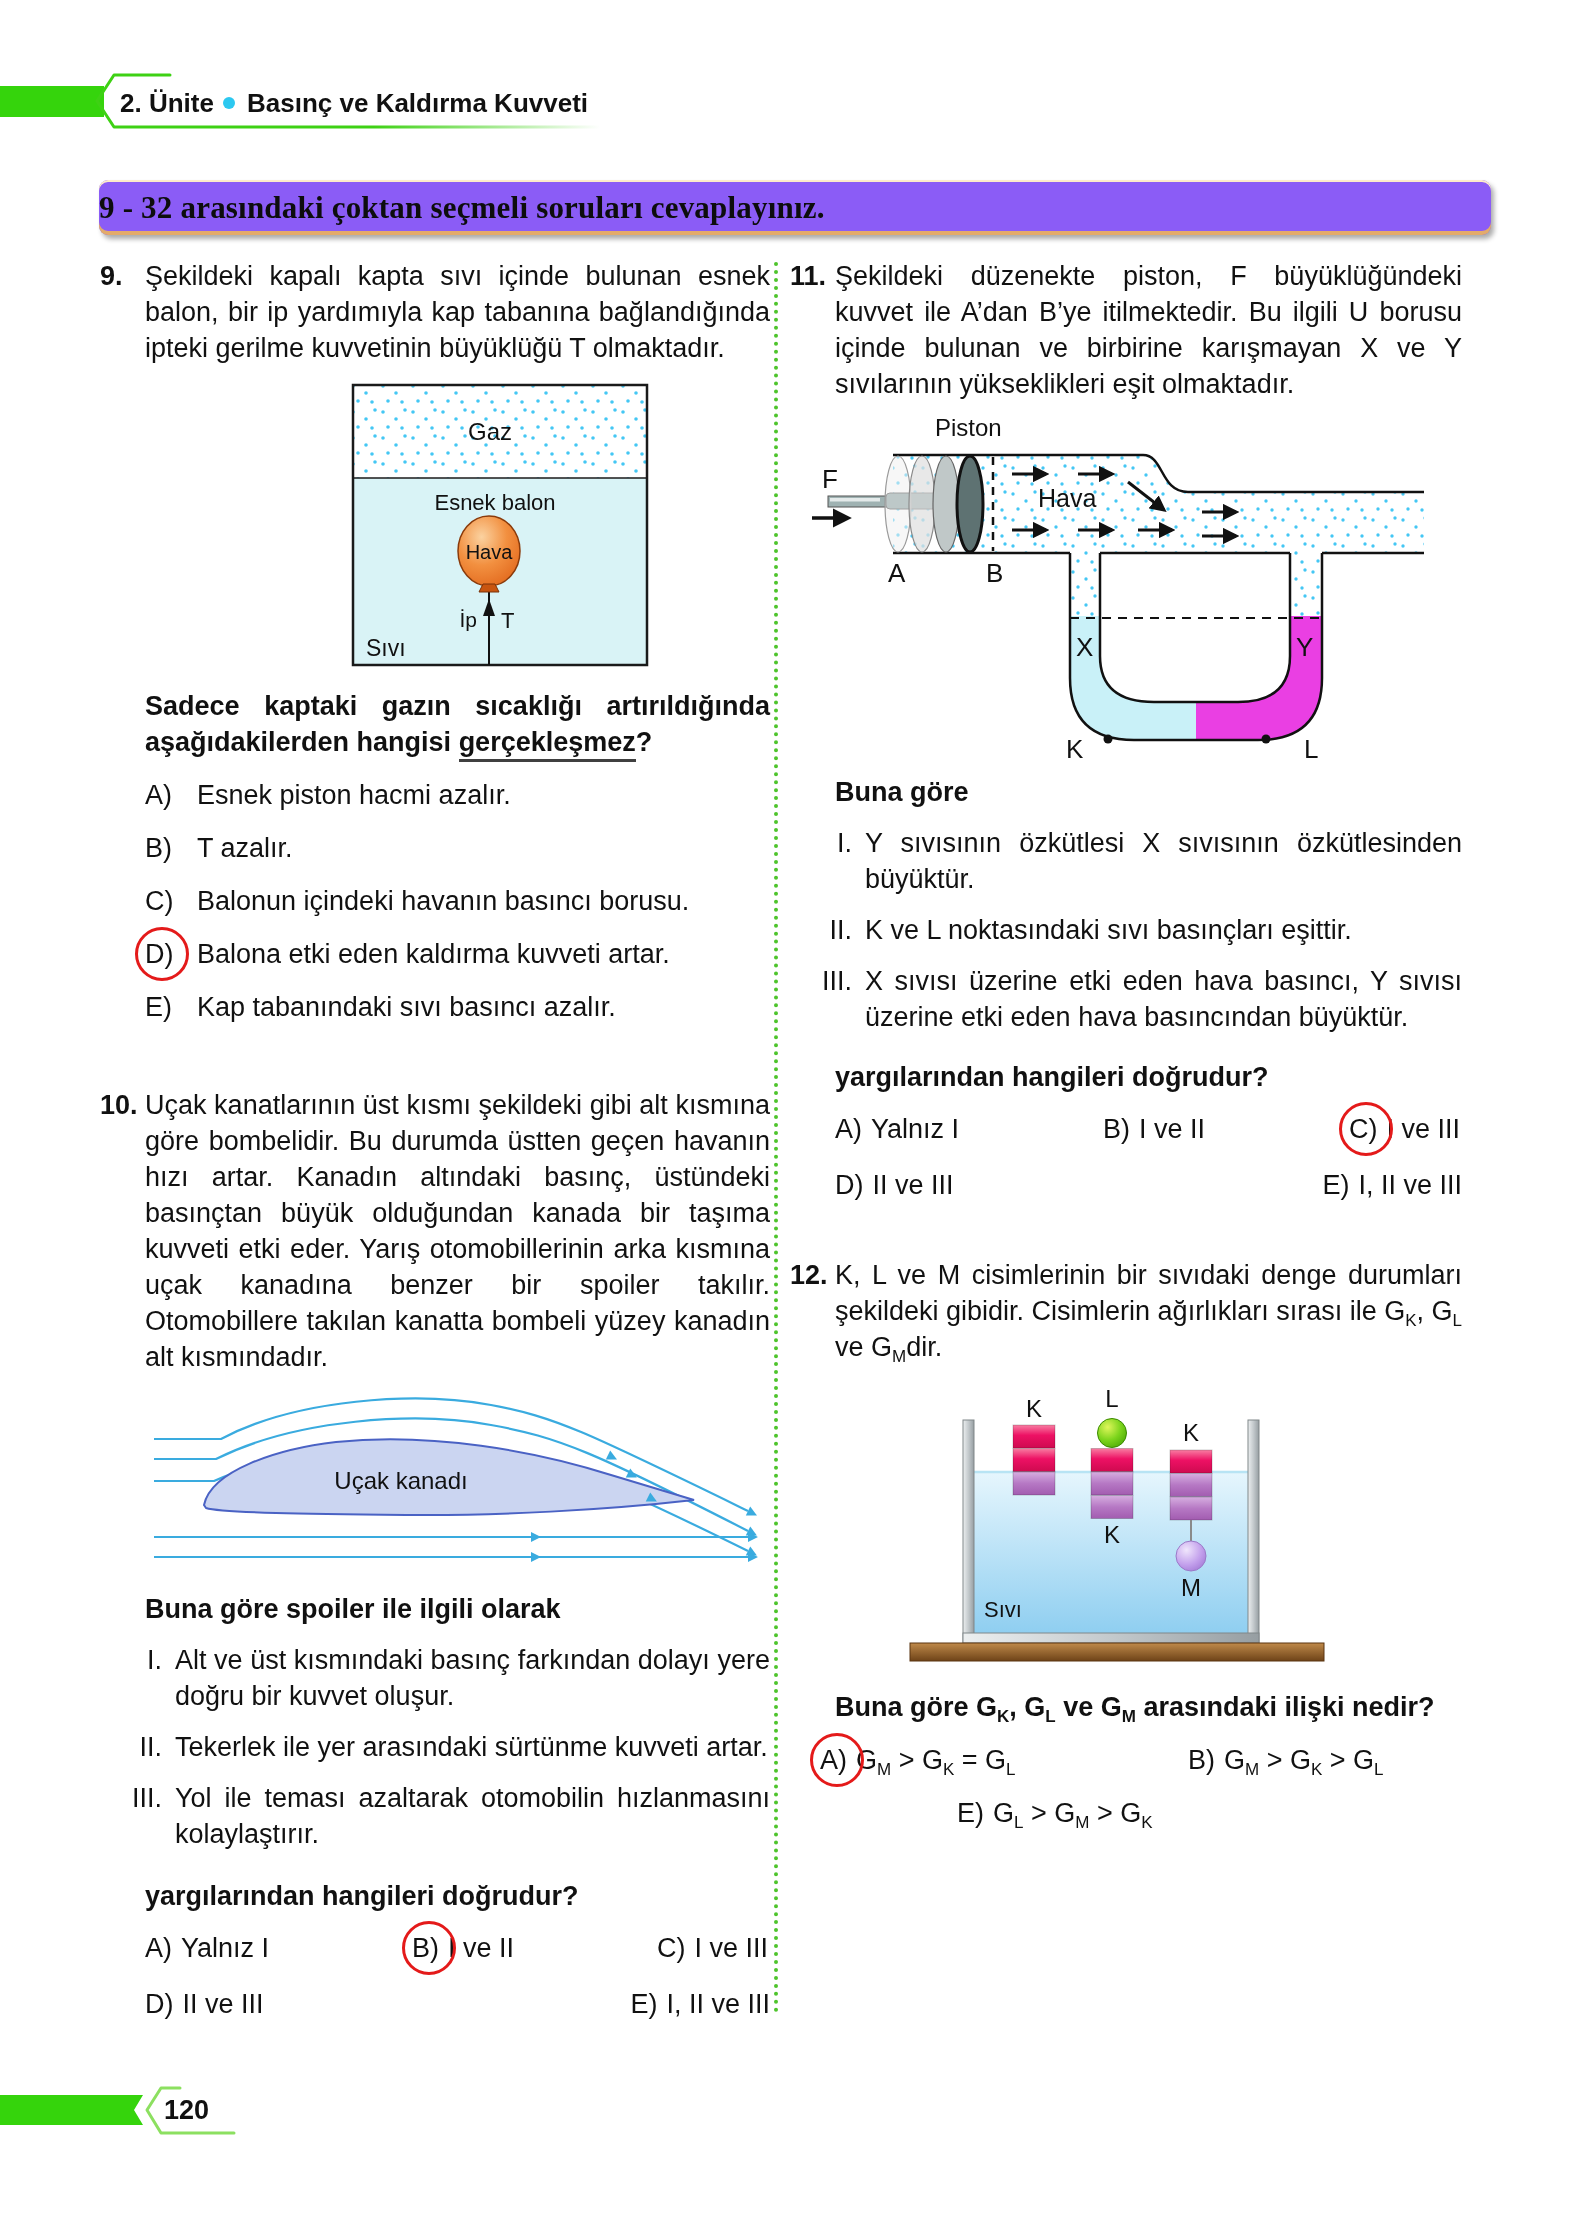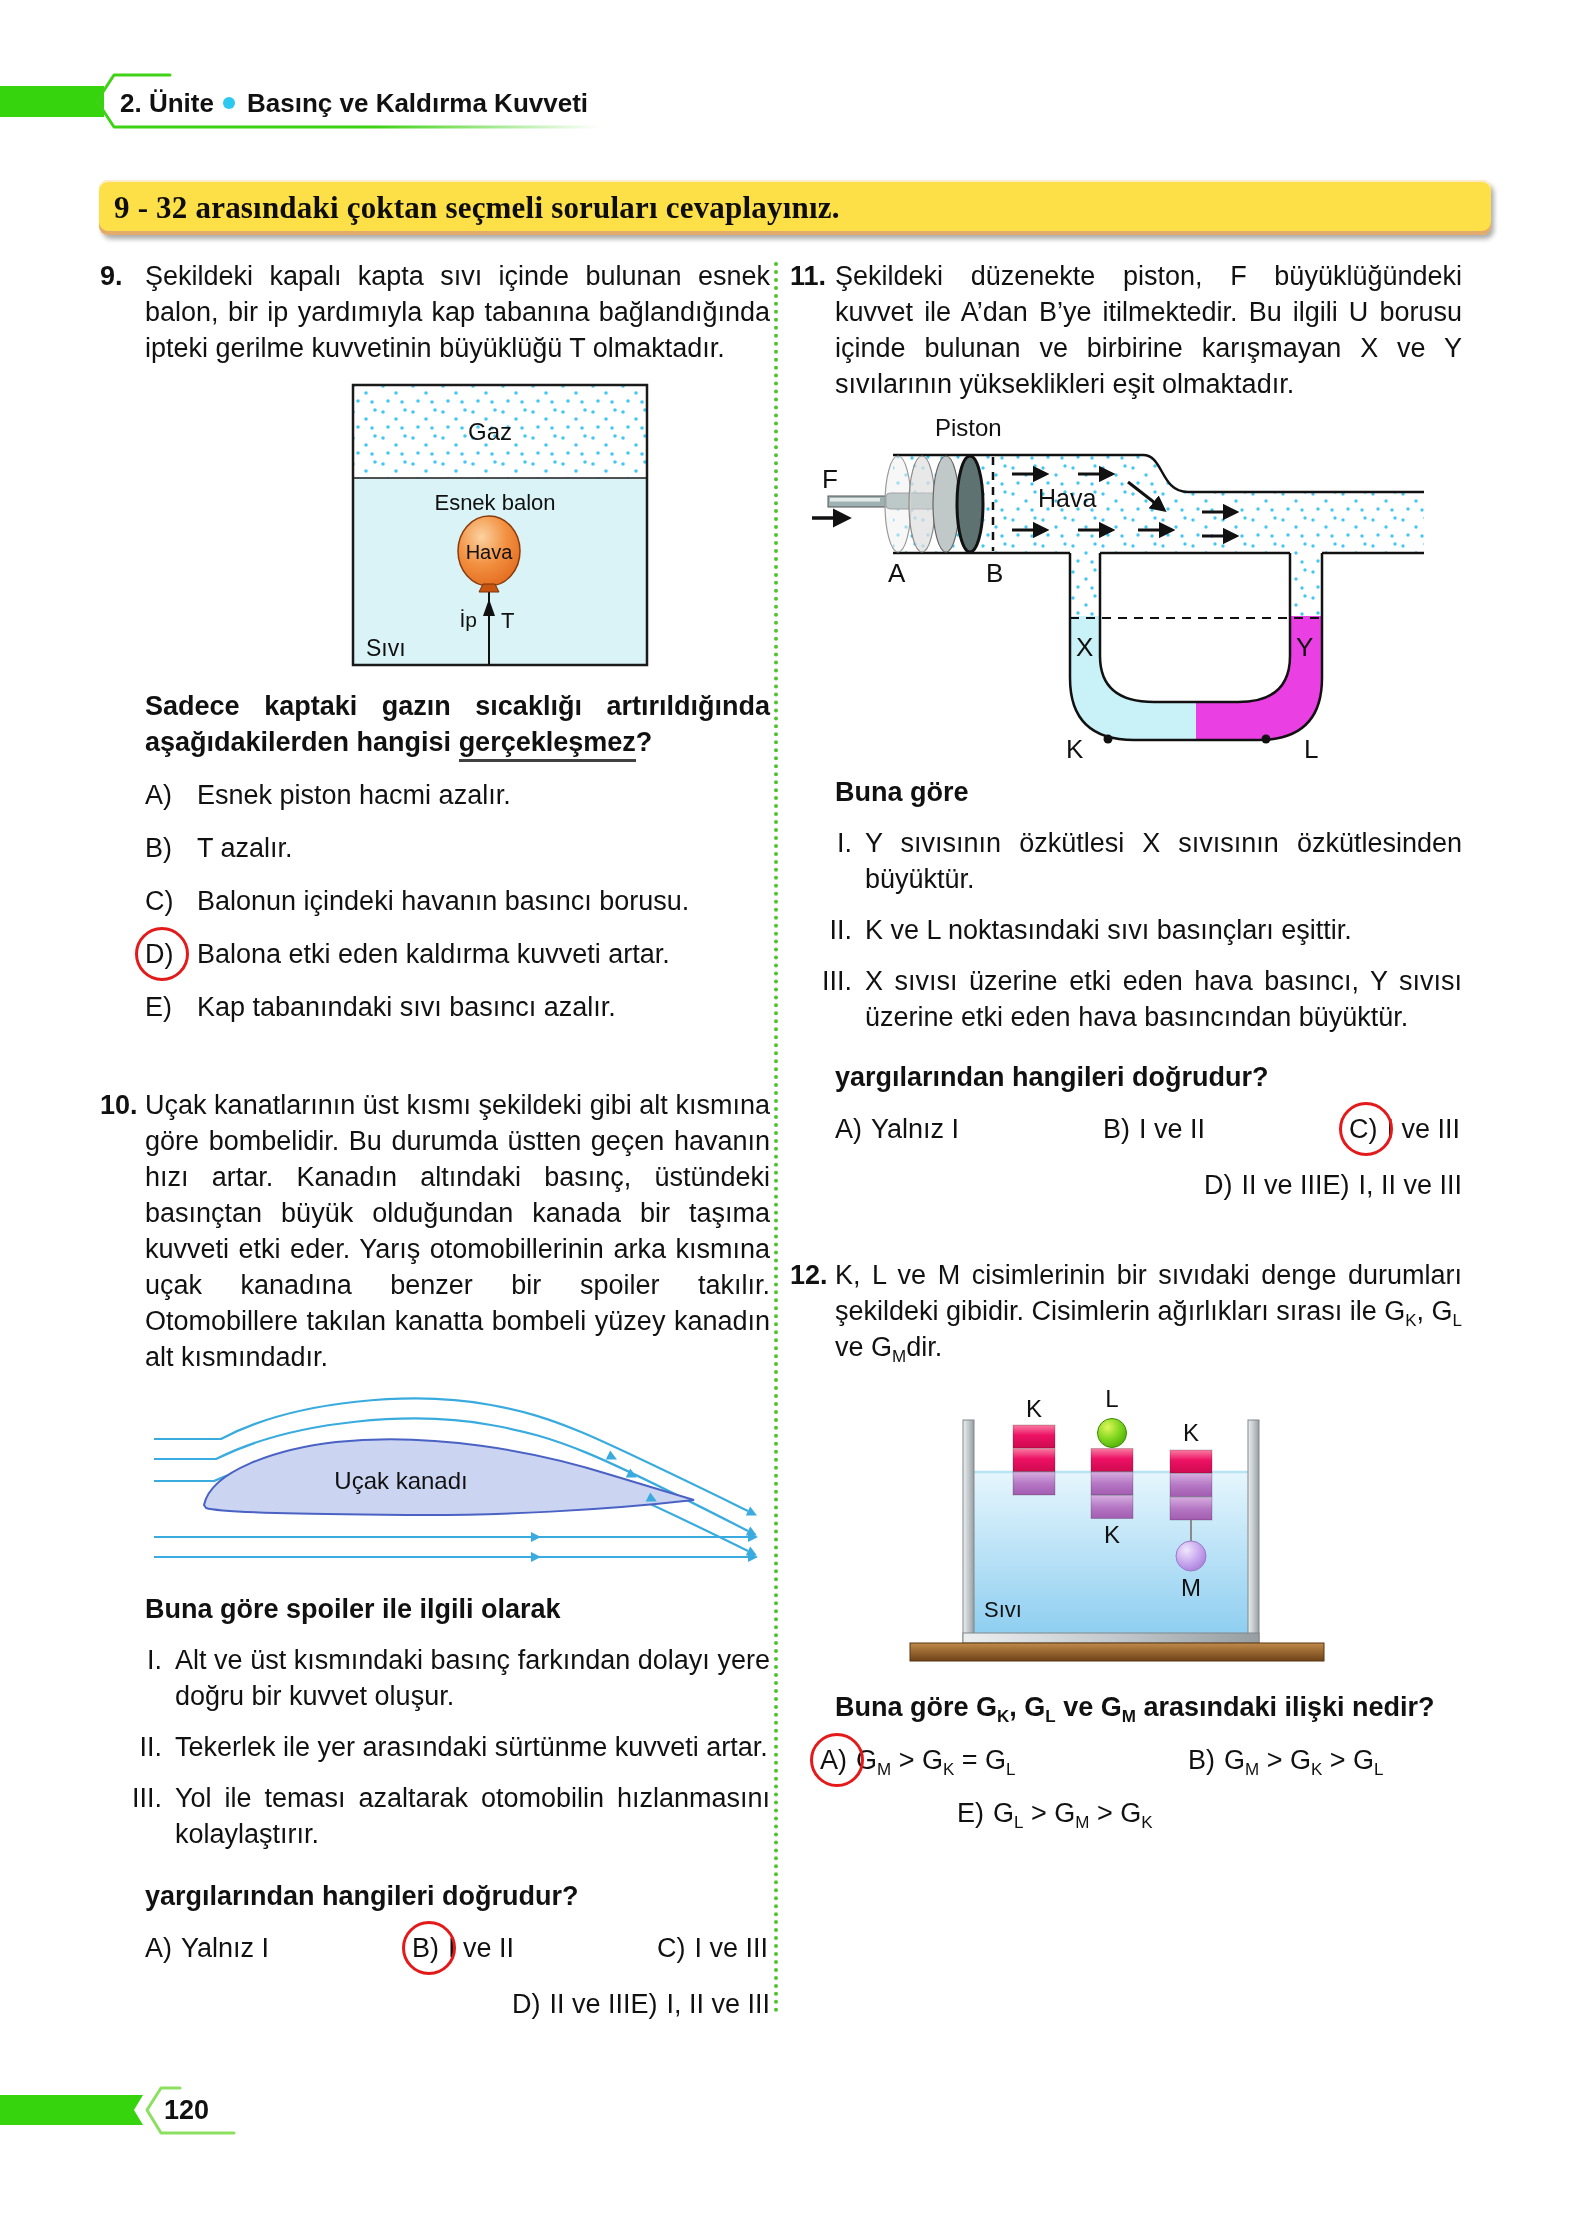--- a/index.html
+++ b/index.html
@@ -5,23 +5,23 @@
   html,body {margin:0; padding:0; background:#e8e8e8;}
   .page {position:relative; width:1583px; height:2213px; background:#ffffff; overflow:hidden;
          font-family:"Liberation Sans","DejaVu Sans",sans-serif; color:#111;}
 
   
   .hdr-svg {position:absolute; left:0; top:55px;}
   .ftr-svg {position:absolute; left:0; top:2080px;}
 
   
   .banner {position:absolute; left:99px; top:180px; width:1392px; height:55px;
-           background:#fde047; border-radius:9px; box-sizing:border-box;
+           background:#8b5cf6; border-radius:9px; box-sizing:border-box;
            box-shadow:3px 4px 5px rgba(0,0,0,.33), inset 0 2px 0 #fdeccb, inset 0 -4px 0 #e3ab6b;
-           display:flex; align-items:center; padding-left:15px;}
+           display:flex; align-items:center; }
   .banner-text {font-family:"Liberation Serif","DejaVu Serif",serif; font-weight:bold;
                 font-size:31px; color:#0d0d0d; letter-spacing:.2px;}
 
   
   .col {position:absolute; top:258px; font-size:27px; line-height:36px;}
   .col-left  {left:100px; width:670px;}
   .col-right {left:790px; width:672px;}
   .divider {position:absolute; left:774px; top:262px; height:1752px; width:0;
             border-left:4px dotted #4ec42c;}
 
@@ -31,21 +31,21 @@
   .qbody {flex:1; margin:0; text-align:justify;}
   .stem  {font-weight:bold; margin:18px 0 0 45px; text-align:justify;}
   .u-seg {border-bottom:3px solid #404040; padding-bottom:2px;}
 
   .optlist {margin-top:4px;}
   .opt {display:flex; margin:17px 0 0 45px;}
   .olet {flex:0 0 52px; position:relative;}
   .otext {flex:1;}
 
   .row3 {display:flex; margin:16px 0 0 45px; justify-content:space-between; padding-right:2px;}
-  .row2 {display:flex; margin:20px 0 0 45px; justify-content:flex-end; }
+  .row2 {display:flex; margin:20px 0 0 45px; justify-content:space-between; }
   .olet2 {display:inline-block; position:relative; margin-right:9px;}
 
   .circled::after {content:""; position:absolute; left:-10px; top:-9px; width:48px; height:48px;
                    border:3.5px solid #e41a1a; border-radius:50%;}
 
   .ritem {display:flex; margin-top:15px;}
   .rnum  {flex:0 0 62px; text-align:right; margin-right:13px;}
   .rtext {flex:1; text-align:justify;}
 
   

